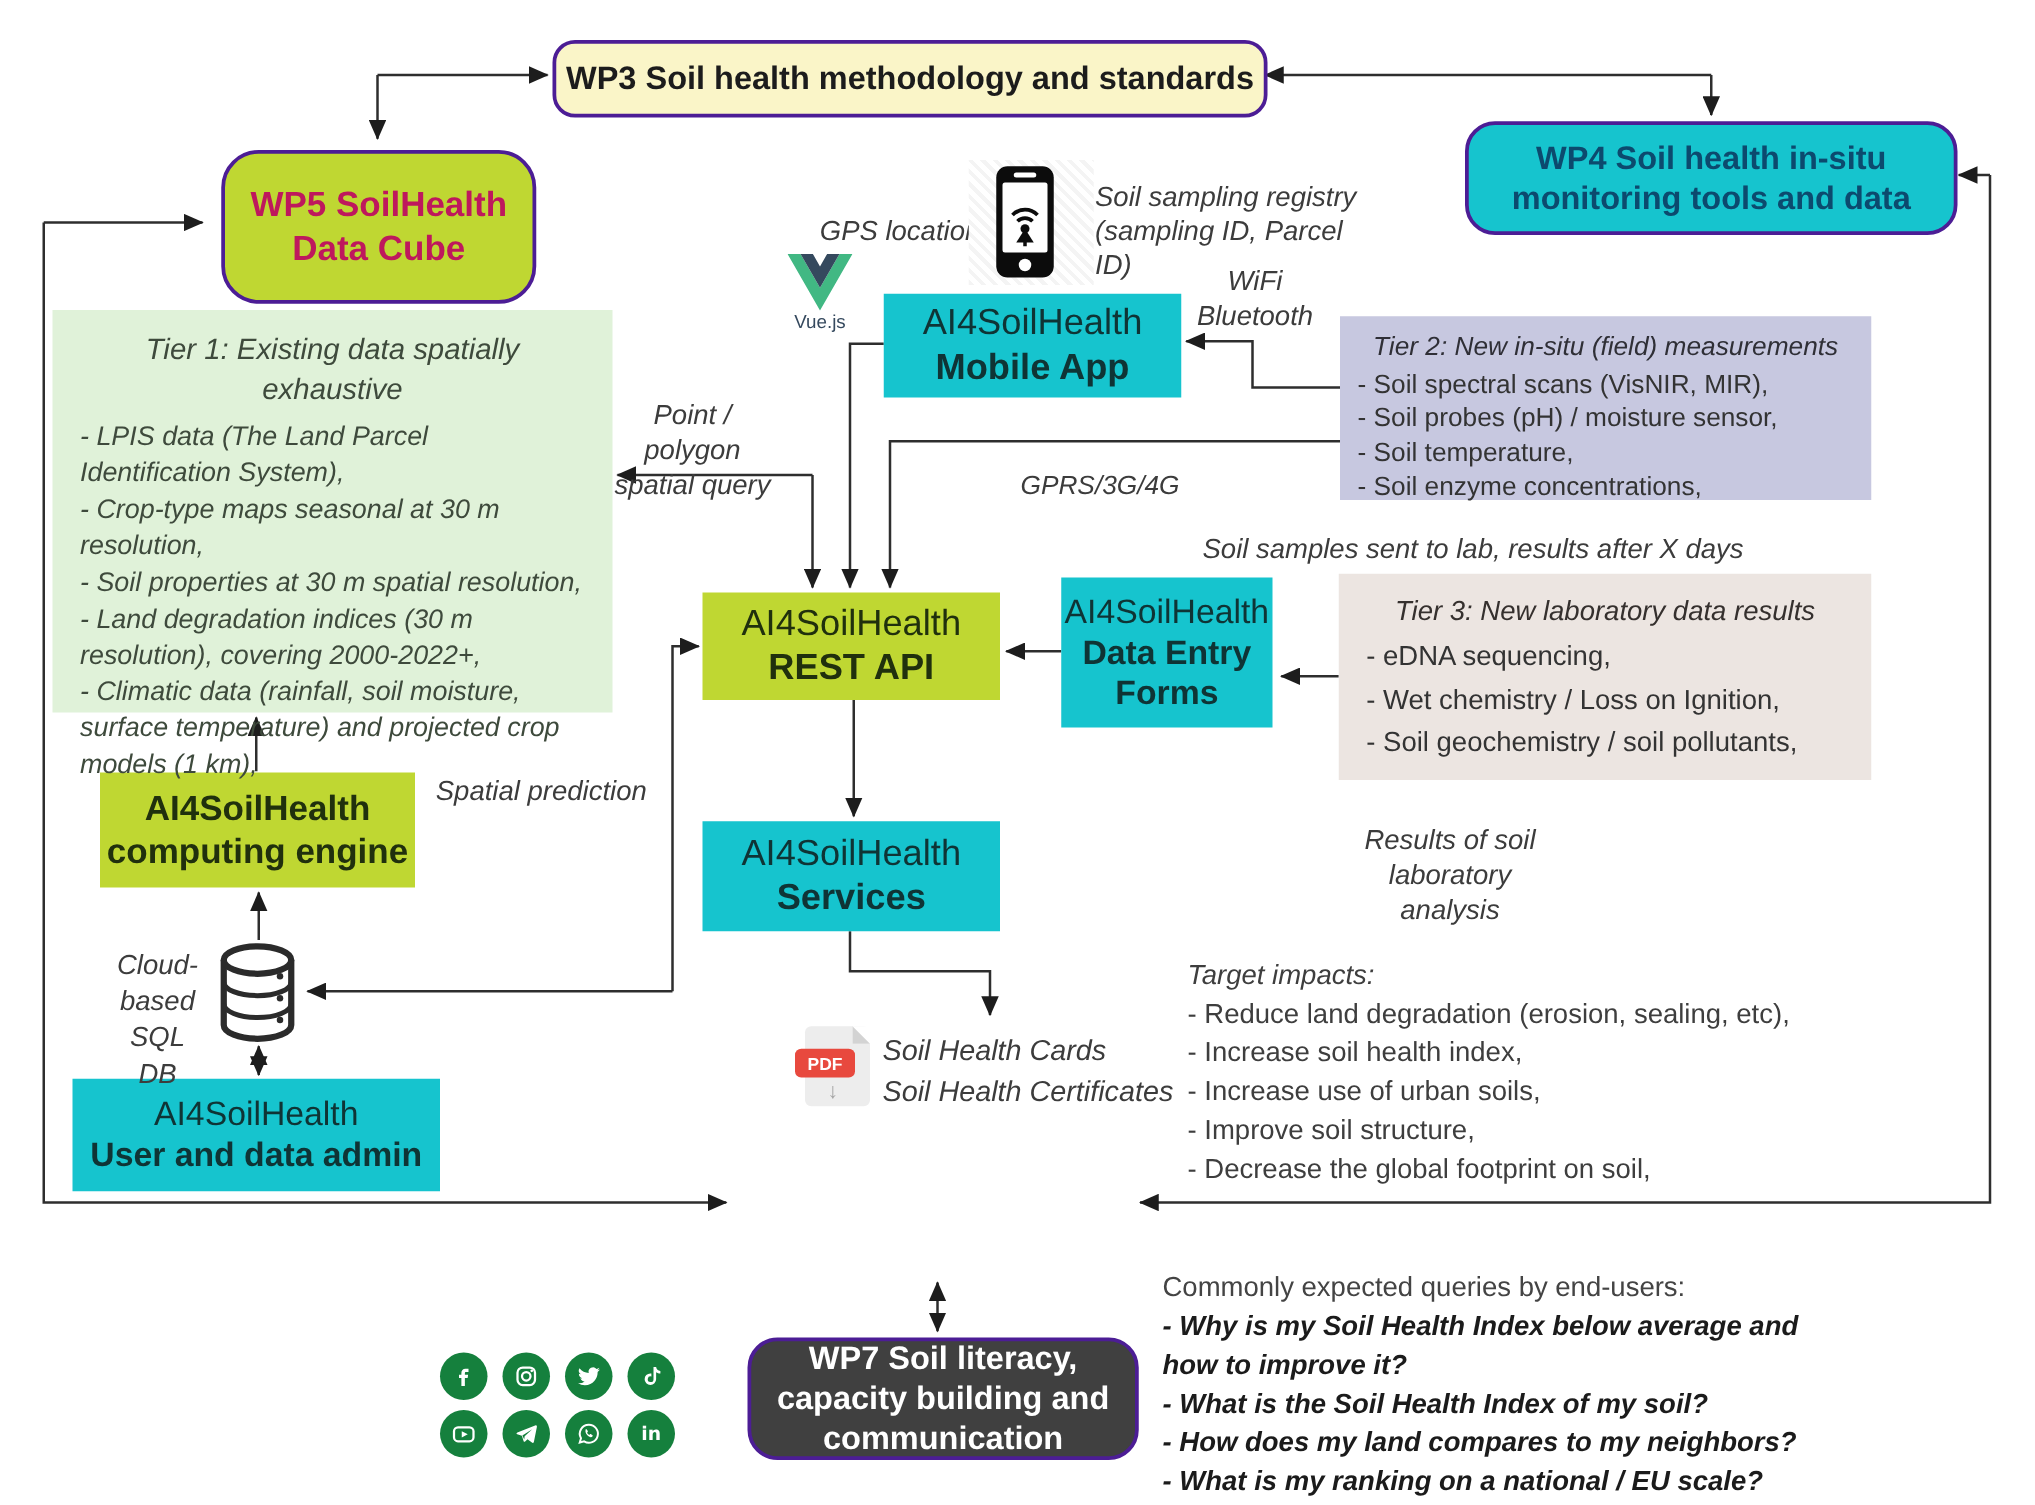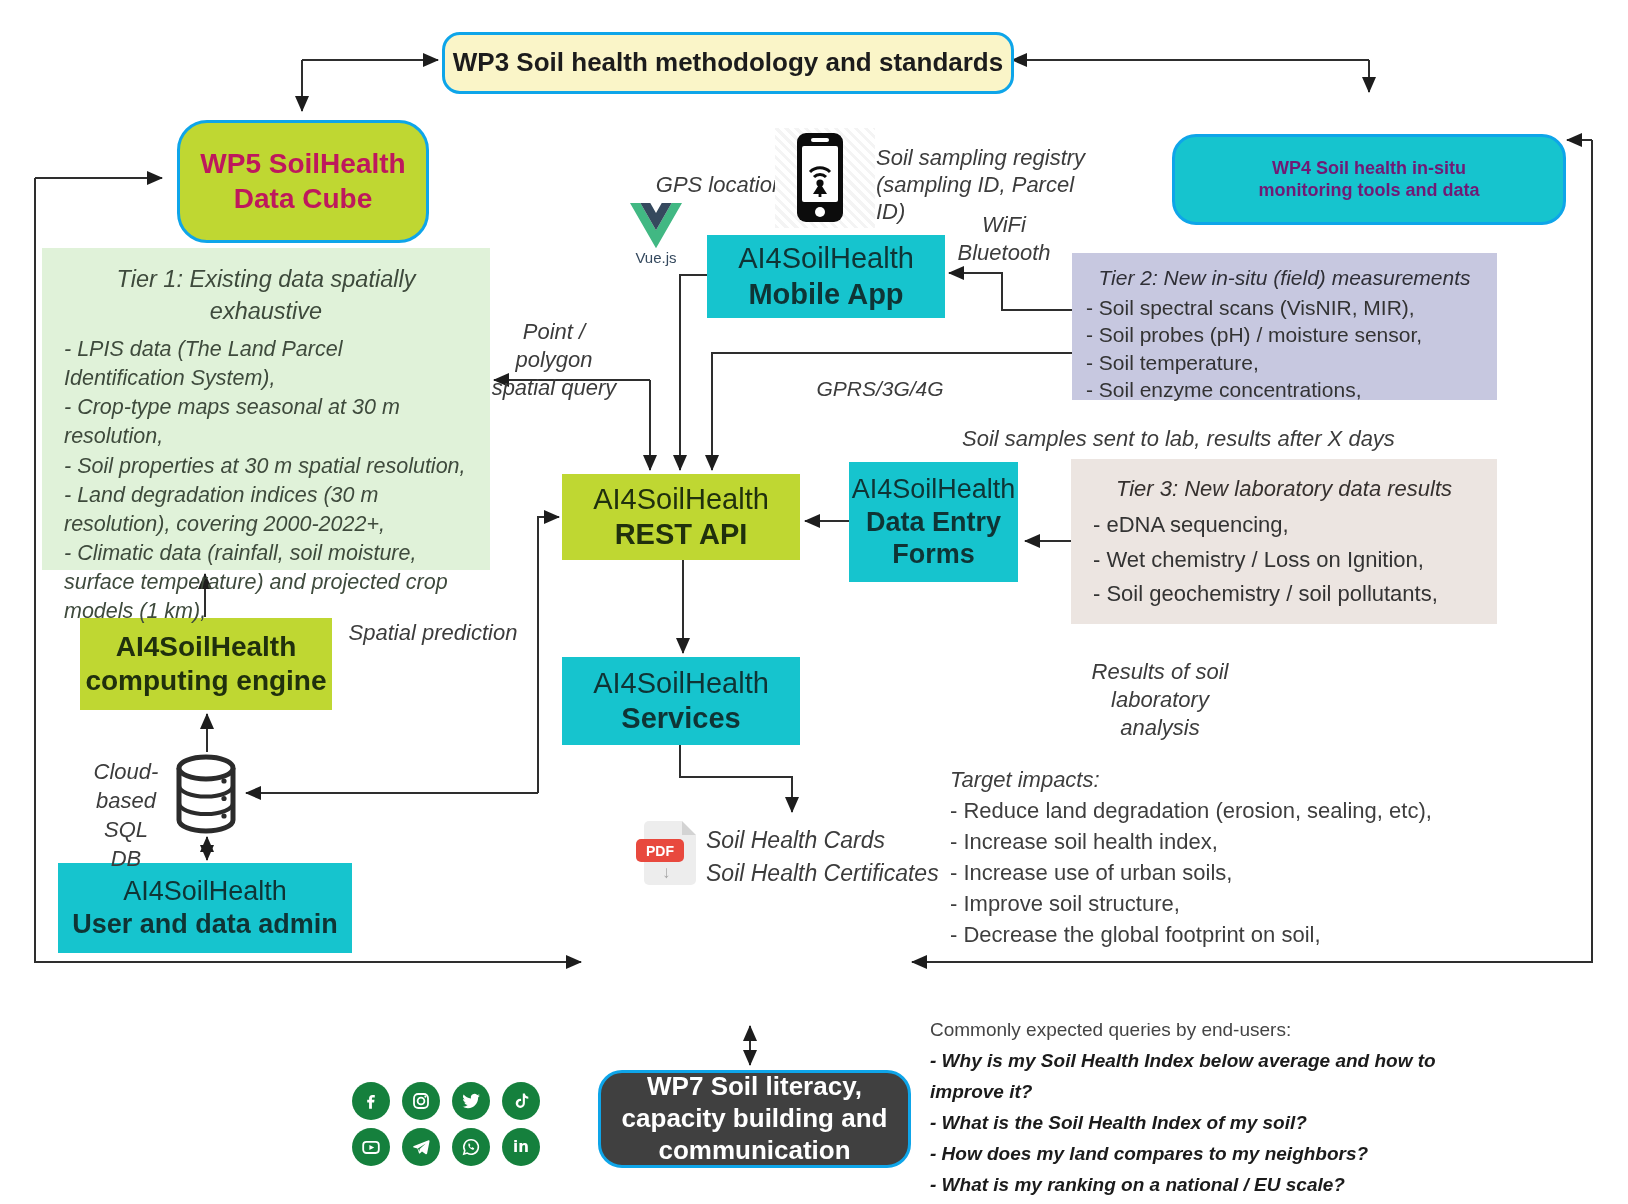--- a/index.html
+++ b/index.html
@@ -1,45 +1,45 @@
 <!DOCTYPE html>
 <html><head>
 <meta charset="utf-8">
 <style>
   html,body{margin:0;padding:0;background:#ffffff;}
   .canvas{position:relative;width:1628px;height:1204px;background:#ffffff;overflow:hidden;
           font-family:"Liberation Sans", sans-serif;color:#1d1d1d;}
   .wires{position:absolute;left:0;top:0;width:1628px;height:1204px;}
   .box{position:absolute;display:flex;flex-direction:column;align-items:center;justify-content:center;
        text-align:center;line-height:1.22;}
-  .rounded{border:3px solid #0ea5e9;align-items:center;}
+  .rounded{border:3px solid #4c1d95;align-items:center;}
   .wp3{background:#faf5c8;border-radius:18px;font-weight:bold;font-size:26px;color:#1c1c1c;}
   .wp5{background:#bfd732;border-radius:30px;font-weight:bold;font-size:28px;color:#be185d;}
-  .wp4{background:#16c4ce;border-radius:24px;font-weight:bold;font-size:18px;color:#701a75;margin-top:37px;}
+  .wp4{background:#16c4ce;border-radius:24px;font-weight:bold;font-size:26px;color:#0c4a6e;}
   .wp6{background:#f2b51c;border-radius:28px;font-weight:bold;font-size:29px;color:#201a05;}
   .wp7{background:#404040;border-radius:24px;font-weight:bold;font-size:26px;color:#ffffff;}
   .green{background:#bfd732;color:#20300d;}
   .cyan{background:#16c4ce;color:#0f3435;}
   .l1{font-weight:400;font-size:29px;}
   .l2{font-weight:bold;font-size:29px;}
   .l1s{font-weight:400;font-size:27px;}
   .l2s{font-weight:bold;font-size:27px;}
   .bold28{font-weight:bold;font-size:28px;}
   .tier{position:absolute;box-sizing:border-box;font-style:italic;}
   .tier1{background:#e0f2d9;color:#3e4a3c;padding:16px 22px;font-size:21.5px;line-height:1.35;}
   .tier2{background:#c7c8e0;color:#2f2f36;padding:11px 14px;font-size:21px;line-height:1.31;}
   .tier3{background:#ece5e1;color:#35302e;padding:13px 22px;font-size:22px;line-height:1.56;}
   .tier-title{text-align:center;margin-bottom:8px;}
   .tier2 .tier-title,.tier3 .tier-title{margin-bottom:2px;}
   .tier2 .tier-item,.tier3 .tier-item{font-style:normal;color:#333;}
   .ann{position:absolute;font-style:italic;color:#3c3c3c;font-size:22px;line-height:1.25;}
   .center{text-align:center;}
   .impacts{position:absolute;left:950px;top:764px;width:560px;font-size:22px;line-height:31px;color:#3e3e3e;}
   .impacts .ttl{font-style:italic;}
-  .queries{position:absolute;left:930px;top:1014px;width:545px;font-size:19px;line-height:31px;color:#222;}
+  .queries{position:absolute;left:930px;top:1014px;width:545px;font-size:22px;line-height:31px;color:#222;}
   .queries .ttl{color:#444;}
   .queries .q{font-weight:bold;font-style:italic;color:#1b1b1b;}
   .phone-halo{position:absolute;left:775px;top:128px;width:100px;height:100px;
               background:repeating-linear-gradient(45deg,#f4f4f4 0 3px,#ffffff 3px 7px);}
   .phone{position:absolute;left:797px;top:133px;width:46px;height:89px;background:#0c0c0c;border-radius:9px;}
   .phone .screen{position:absolute;left:5px;top:13px;width:36px;height:56px;background:#ffffff;border-radius:2px;}
   .phone .spk{position:absolute;left:14px;top:5px;width:18px;height:4px;background:#ffffff;border-radius:2px;}
   .phone .home{position:absolute;left:18px;bottom:5px;width:10px;height:10px;background:#ffffff;border-radius:50%;}
   .vue{position:absolute;left:630px;top:203px;width:52px;height:46px;}
   .vue-label{position:absolute;left:620px;top:249px;width:72px;text-align:center;font-size:15px;color:#35495e;}

